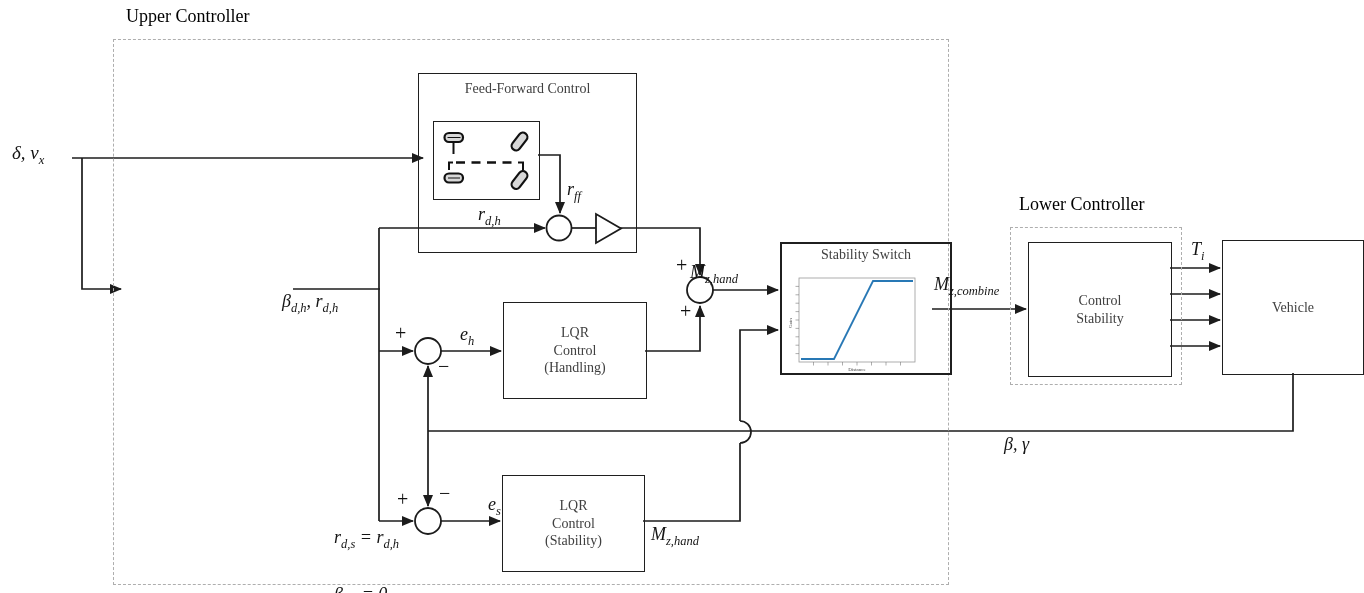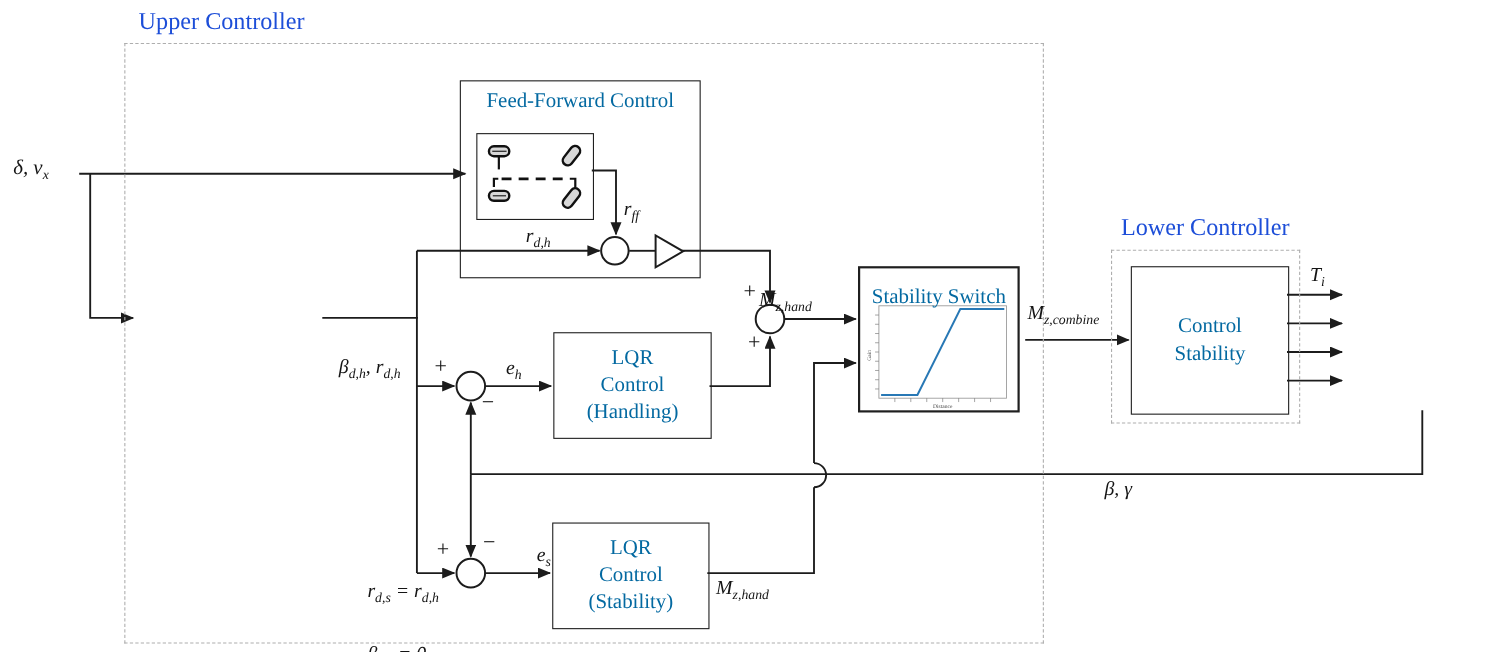--- a/index.html
+++ b/index.html
@@ -2,25 +2,25 @@
 <html><head>
 <meta charset="utf-8">
 <style>
   html,body{margin:0;padding:0;background:#fff;}
   .stage{position:relative;width:1364px;height:593px;background:#ffffff;
          font-family:"Liberation Serif",serif;color:#111;overflow:hidden;}
   svg{position:absolute;left:0;top:0;}
   .dashed{position:absolute;border:1.6px dashed #aeaeae;background:transparent;}
   .box{position:absolute;border:1.9px solid #1f1f1f;background:transparent;
        display:flex;flex-direction:column;align-items:center;justify-content:center;
-       text-align:center;font-size:19px;line-height:1.28;color:#0369a1;}
+       text-align:center;font-size:14px;line-height:1.28;color:#404040;}
   .box.topTitle{justify-content:flex-start;}
   .box.thick{border-width:2.6px;}
   .plainBox{position:absolute;border:1.9px solid #1f1f1f;background:transparent;}
-  .secTitle{position:absolute;font-size:22px;white-space:nowrap;color:#1d4ed8;}
+  .secTitle{position:absolute;font-size:18px;white-space:nowrap;color:#000000;}
   .math{position:absolute;font-style:italic;font-size:18px;white-space:nowrap;color:#141414;}
   .math sub{font-size:12.5px;}
   .sign{position:absolute;font-size:20px;font-style:normal;color:#111;line-height:1;}
 </style>
 </head>
 <body>
 
 <div class="stage">
 
   <svg width="1364" height="593" viewBox="0 0 1364 593">
@@ -130,35 +130,38 @@
     <div>Control</div>
     <div>(Handling)</div>
   </div>
 
   <div class="box" style="left:502px;top:475px;width:141px;height:95px;">
     <div>LQR</div>
     <div>Control</div>
     <div>(Stability)</div>
   </div>
 
-  <div class="box thick topTitle" style="left:780px;top:242px;width:147px;height:133px;padding-top:14px;box-sizing:border-box;">
+  <div class="box thick topTitle" style="left:780px;top:242px;width:172px;height:133px;padding-top:2px;box-sizing:border-box;">
     <div>Stability Switch</div>
   </div>
 
   <div class="box" style="left:1028px;top:242px;width:142px;height:133px;">
     <div>Control</div>
     <div>Stability</div>
   </div>
 
+  <div class="box" style="left:1222px;top:240px;width:140px;height:133px;">
+    <div>Vehicle</div>
+  </div>
 
   <div class="math" style="left:12px;top:142px;font-size:19px;">
     <span>δ, v</span><sub>x</sub>
   </div>
 
-  <div class="math" style="left:308px;top:291px;margin-top:32px;">
+  <div class="math" style="left:282px;top:291px;">
     <span>β</span><sub>d,h</sub><span>, </span><span>r</span><sub>d,h</sub>
   </div>
 
   <div class="math" style="left:478px;top:204px;">
     <span>r</span><sub>d,h</sub>
   </div>
 
   <div class="math" style="left:567px;top:160px;margin-top:19px;">
     <span>r</span><sub>ff</sub>
   </div>

